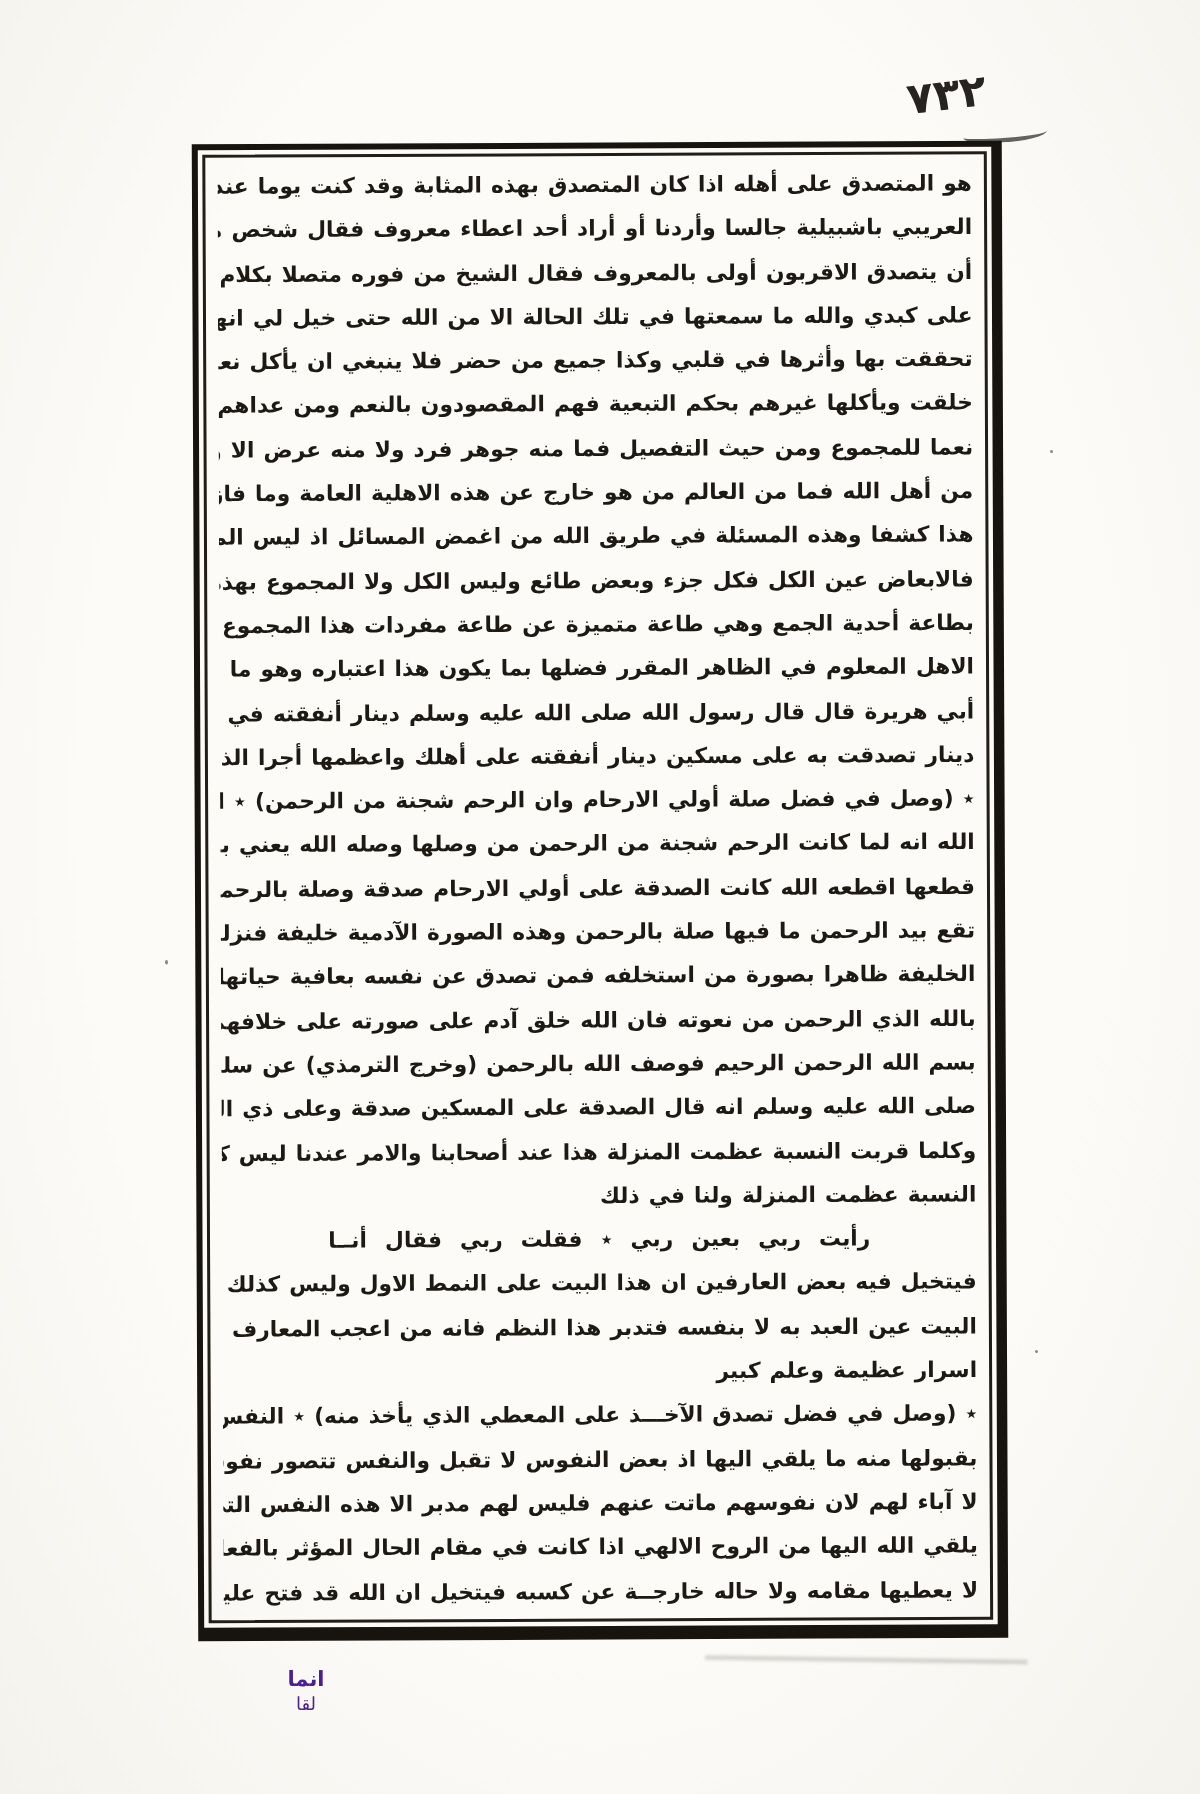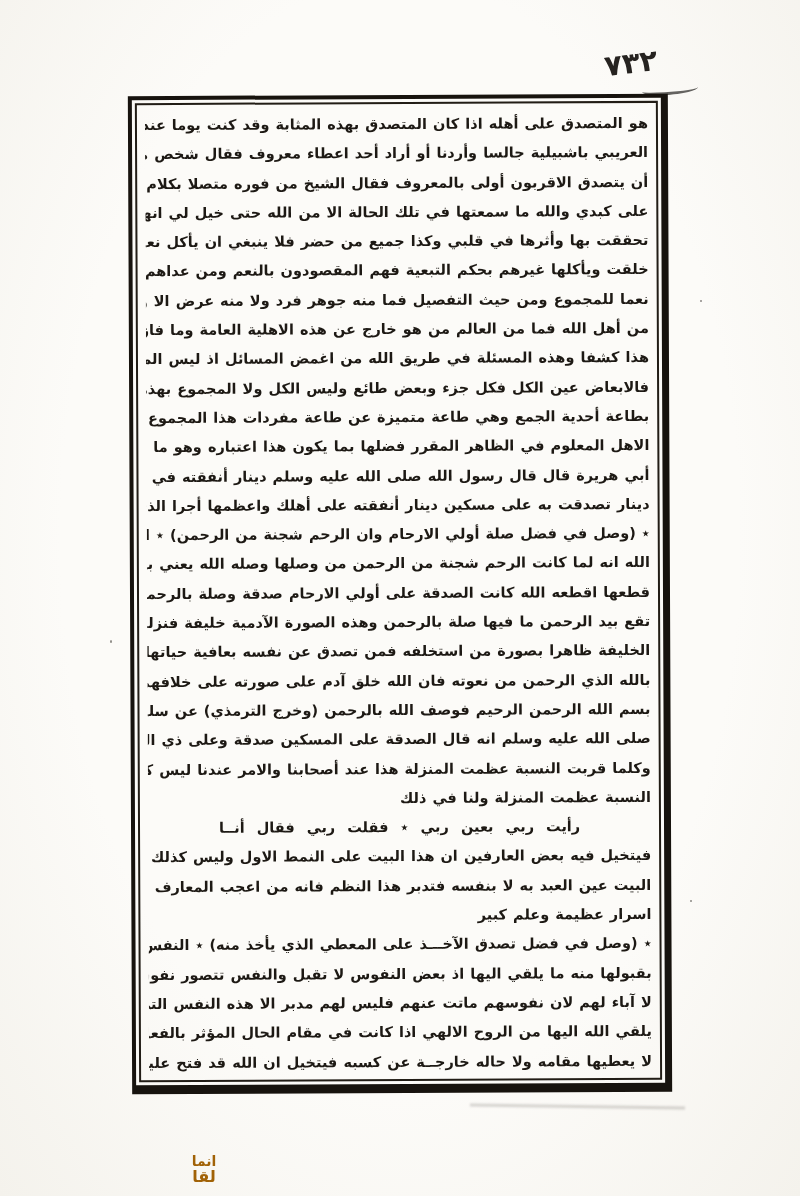--- a/index.html
+++ b/index.html
@@ -60,25 +60,25 @@
     text-align:justify;text-align-last:justify;
     word-spacing:1px;
   }
   .line.plain{text-align:right;text-align-last:right;}
   .line.verse{
     text-align:center;text-align-last:center;
     word-spacing:7px;
   }
   
   .catchword{
-    position:absolute;left:176px;top:1153px;width:56px;
-    direction:rtl;text-align:center;color:#a16207;
+    position:absolute;left:176px;top:1112px;width:56px;
+    direction:rtl;text-align:center;color:#4c1d95;
   }
   .catchword .cw1{font-size:14px;font-weight:bold;line-height:17px;}
-  .catchword .cw2{font-size:16px;font-weight:bold;line-height:14px;}
+  .catchword .cw2{font-size:12px;font-weight:normal;line-height:14px;}
   .speck{position:absolute;background:rgba(30,26,20,.5);border-radius:50%;}
 </style>
 </head>
 <body>
 
 <div class="paper"></div>
 
 <div class="page-number">٧٣٢</div>
 
 <div class="smudge"></div>

